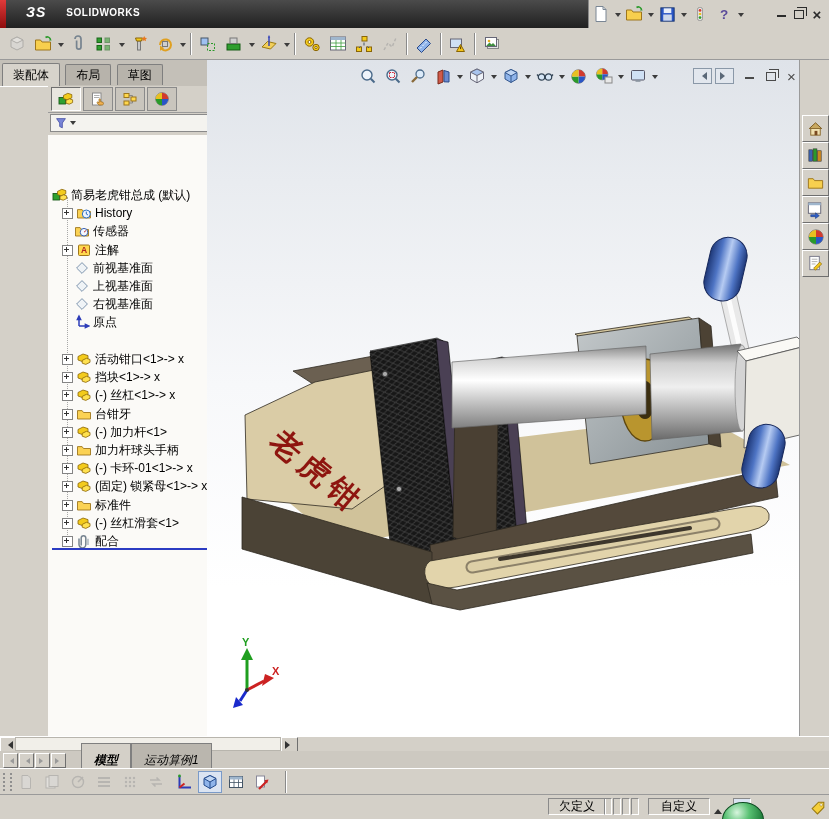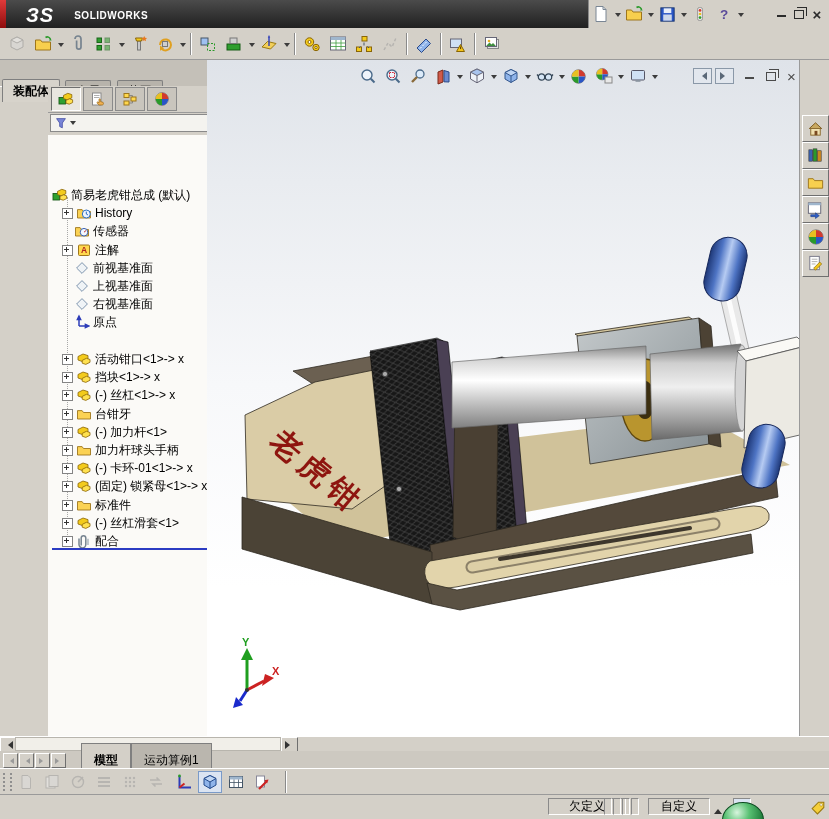--- a/index.html
+++ b/index.html
@@ -8,38 +8,38 @@
   .abs{position:absolute;}
   .raised{border:1px solid;border-color:#ffffff #6f6f6f #6f6f6f #ffffff;}
   .flexc{display:flex;align-items:center;}
   .gry{filter:grayscale(1) opacity(.5);}
   .dd{width:0;height:0;border:3px solid transparent;border-top:4px solid #3c3c3c;margin:5px 1px 0 2px;}
   .vsep{width:0;height:22px;border-left:1px solid #8a8a8a;border-right:1px solid #ffffff;margin:0 3px;}
   
   #titlebar{left:0;top:0;width:829px;height:28px;background:linear-gradient(#4b4b4b,#202020);}
   #redstrip{left:0;top:0;width:6px;height:28px;background:linear-gradient(#e03a3a,#8e0d0d);}
   #logo{left:26px;top:4px;color:#fff;}
-  #logo .mark{font-style:italic;font-weight:bold;font-size:20px;letter-spacing:1px;}
+  #logo .mark{font-style:italic;font-weight:bold;font-size:14px;letter-spacing:1px;}
   #logo .brand{font-weight:bold;font-size:10px;letter-spacing:.5px;margin-left:20px;}
   #menubar{left:148px;top:0;height:28px;}
   .menu-item{color:#f2f2f2;padding:0 11px;height:28px;display:flex;align-items:center;cursor:default;}
   #qat-zone{left:588px;top:0;width:241px;height:28px;background:#d4d0c8;border-left:1px solid #8a8a8a;}
   .qbtn{width:24px;height:24px;display:flex;align-items:center;justify-content:center;}
   .winbtn{width:18px;height:16px;display:flex;align-items:center;justify-content:center;color:#2b2b2b;font-weight:bold;}
   .min-glyph{width:9px;height:3px;border-bottom:2px solid #2b2b2b;}
   .rest-glyph{width:8px;height:7px;border:1px solid #2b2b2b;box-shadow:2px -2px 0 -0px #d4d0c8,3px -3px 0 0px #2b2b2b;}
   .close-glyph::before{content:"×";font-size:15px;}
   
   #toolbar{left:0;top:28px;width:829px;height:32px;background:#d4d0c8;border-bottom:1px solid #9a9a9a;padding-left:4px;box-sizing:border-box;}
   .tbtn{width:26px;height:26px;display:flex;align-items:center;justify-content:center;}
   
   #cmdtabs{left:0;top:60px;width:207px;height:26px;background:#c4c0b8;border-bottom:1px solid #fff;}
   .ctab{height:20px;margin-top:4px;padding:0 10px;display:inline-flex;align-items:center;
         border:1px solid #7f7f7f;border-bottom:none;background:#b7b3ab;margin-left:2px;border-radius:2px 2px 0 0;}
-  .ctab.active{background:#d7d3cb;height:22px;margin-top:19px;font-weight:bold;}
+  .ctab.active{background:#d7d3cb;height:22px;margin-top:3px;font-weight:normal;}
   
   #panel{left:0;top:86px;width:207px;height:650px;background:#fbfaf7;border-right:1px solid #7a7a7a;margin-left:48px;}
   #panel-header{left:0;top:0;width:206px;height:27px;background:#d4d0c8;border-bottom:1px solid #9a9a9a;padding-left:3px;box-sizing:border-box;}
   .ptab{width:28px;height:22px;display:flex;align-items:center;justify-content:center;background:#c9c5bd;border:1px solid #8a8a8a;margin-right:2px;}
   .ptab.active{background:#e9e6df;border-color:#6f6f6f #fff #fff #6f6f6f;}
   .chev{margin-left:28px;color:#222;font-weight:bold;}
   .chev::before{content:"»";font-size:14px;}
   #filter-row{left:0;top:27px;width:206px;height:22px;background:#d4d0c8;}
   #filter-field{left:2px;top:1px;width:200px;height:18px;background:#f4f3ef;border:1px solid #8a8a8a;display:flex;align-items:center;padding-left:3px;box-sizing:border-box;}
   #tree{left:0;top:49px;width:206px;height:420px;}
@@ -64,21 +64,21 @@
   
   #taskpane{left:799px;top:60px;width:30px;height:676px;background:#d4d0c8;border-left:1px solid #9a9a9a;}
   .tpbtn{position:absolute;left:2px;width:25px;height:25px;background:#d4d0c8;display:flex;align-items:center;justify-content:center;}
   
   #scrollrow{left:0;top:736px;width:829px;height:15px;background:#d4d0c8;border-top:1px solid #fff;}
   #sc-track{position:absolute;left:15px;top:0;width:266px;height:14px;background:#f1efe9;border:1px solid #b8b5ad;box-sizing:border-box;}
   .sc-btn{position:absolute;top:0;width:15px;height:14px;background:#d4d0c8;display:flex;align-items:center;justify-content:center;}
   #mtabsrow{left:0;top:751px;width:829px;height:17px;background:#cdc9c1;}
   .navb{width:13px;height:13px;background:#d4d0c8;display:flex;align-items:center;justify-content:center;margin-right:1px;margin-top:2px;}
   .navb .t{width:0;height:0;border:3px solid transparent;}
-  .mtab{height:16px;padding:8px 12px;border:1px solid #7f7f7f;border-bottom:none;display:inline-flex;align-items:center;background:#bab6ae;}
+  .mtab{height:16px;padding:8px 12px;border:1px solid #7f7f7f;border-bottom:none;display:inline-flex;align-items:center;background:#bab6ae;font-style:italic;}
   .mtab.active{background:#d4d0c8;font-weight:bold;}
   
   #btoolbar{left:0;top:768px;width:829px;height:26px;background:#d4d0c8;border-top:1px solid #ffffff;}
   .bbtn{position:absolute;top:2px;width:24px;height:22px;display:flex;align-items:center;justify-content:center;}
   .bbtn.pressed{background:#dbe4f2;border:1px solid #7a9ac8;box-sizing:border-box;}
   #grip{position:absolute;left:3px;top:4px;width:5px;height:18px;border-left:2px dotted #8f8f8f;border-right:2px dotted #8f8f8f;}
   
   #statusbar{left:0;top:794px;width:829px;height:25px;background:#d4d0c8;border-top:1px solid #9a9a9a;}
   .scell{position:absolute;top:3px;height:17px;border:1px solid;border-color:#8a8a8a #ffffff #ffffff #8a8a8a;display:flex;align-items:center;justify-content:center;box-sizing:border-box;}
   #green-ball{position:absolute;left:722px;top:802px;width:40px;height:34px;border-radius:50%;
@@ -843,21 +843,21 @@
       <svg width="18" height="18" viewBox="0 0 18 18">
         <rect x="3.5" y="3" width="8" height="11" fill="#fff" stroke="#889"></rect>
         <line x1="6" y1="16" x2="13.5" y2="8.5" stroke="#cc2222" stroke-width="2.2"></line>
         <path d="M15.5,6.5 l-4.2,.8 2.9,2.9z" fill="#cc2222"></path>
       </svg>
     </span>
   <span class="vsep" style="position:absolute;left:282px;top:2px"></span>
 </div>
 
 <div id="statusbar" class="abs">
-  <span class="scell" style="left:548px;width:78px">欠定义</span>
+  <span class="scell" style="left:548px;width:58px">欠定义</span>
   <span class="scell" style="left:604px;width:8px"></span>
   <span class="scell" style="left:613px;width:8px"></span>
   <span class="scell" style="left:622px;width:8px"></span>
   <span class="scell" style="left:631px;width:8px"></span>
   <span class="scell" style="left:648px;width:62px">自定义</span>
   <span class="abs upTri" style="left:714px;top:10px"></span>
   <span class="scell" style="left:733px;width:18px;background:#dbe4f2">
       <svg width="12" height="12" viewBox="0 0 20 20">
         <text x="10" y="16" text-anchor="middle" font-size="16" font-weight="bold" fill="#2a56c6">?</text>
       </svg>

